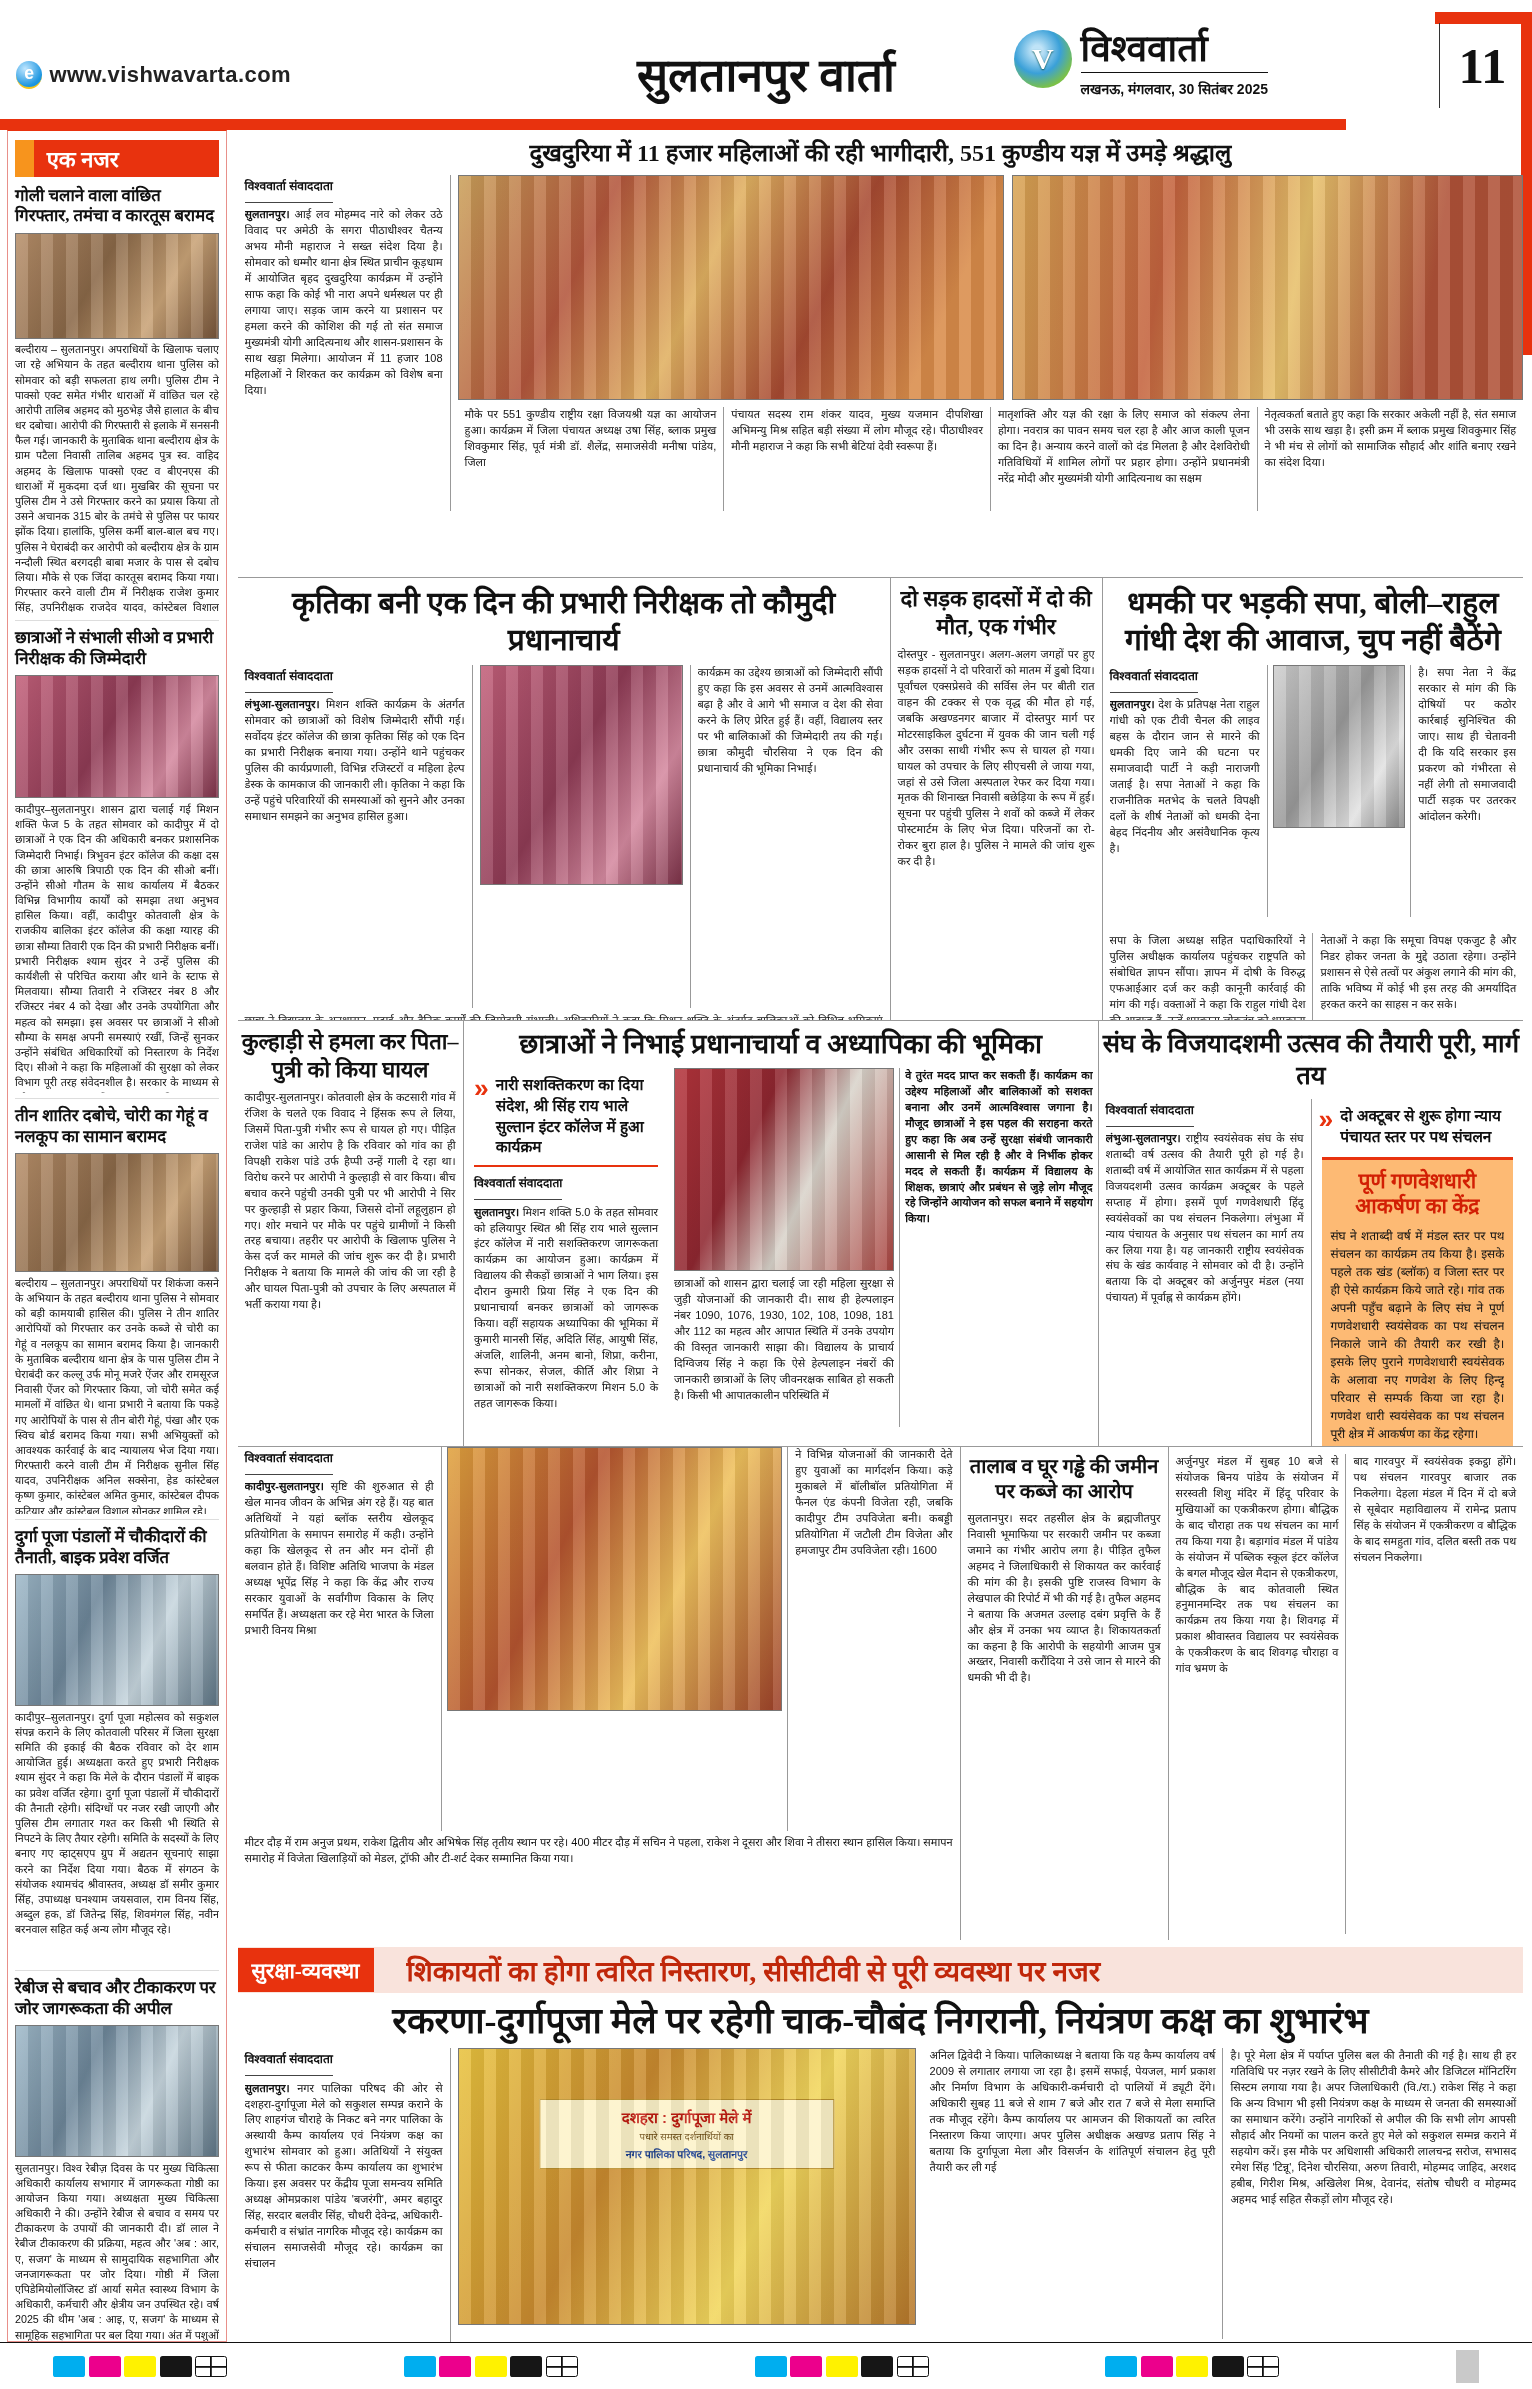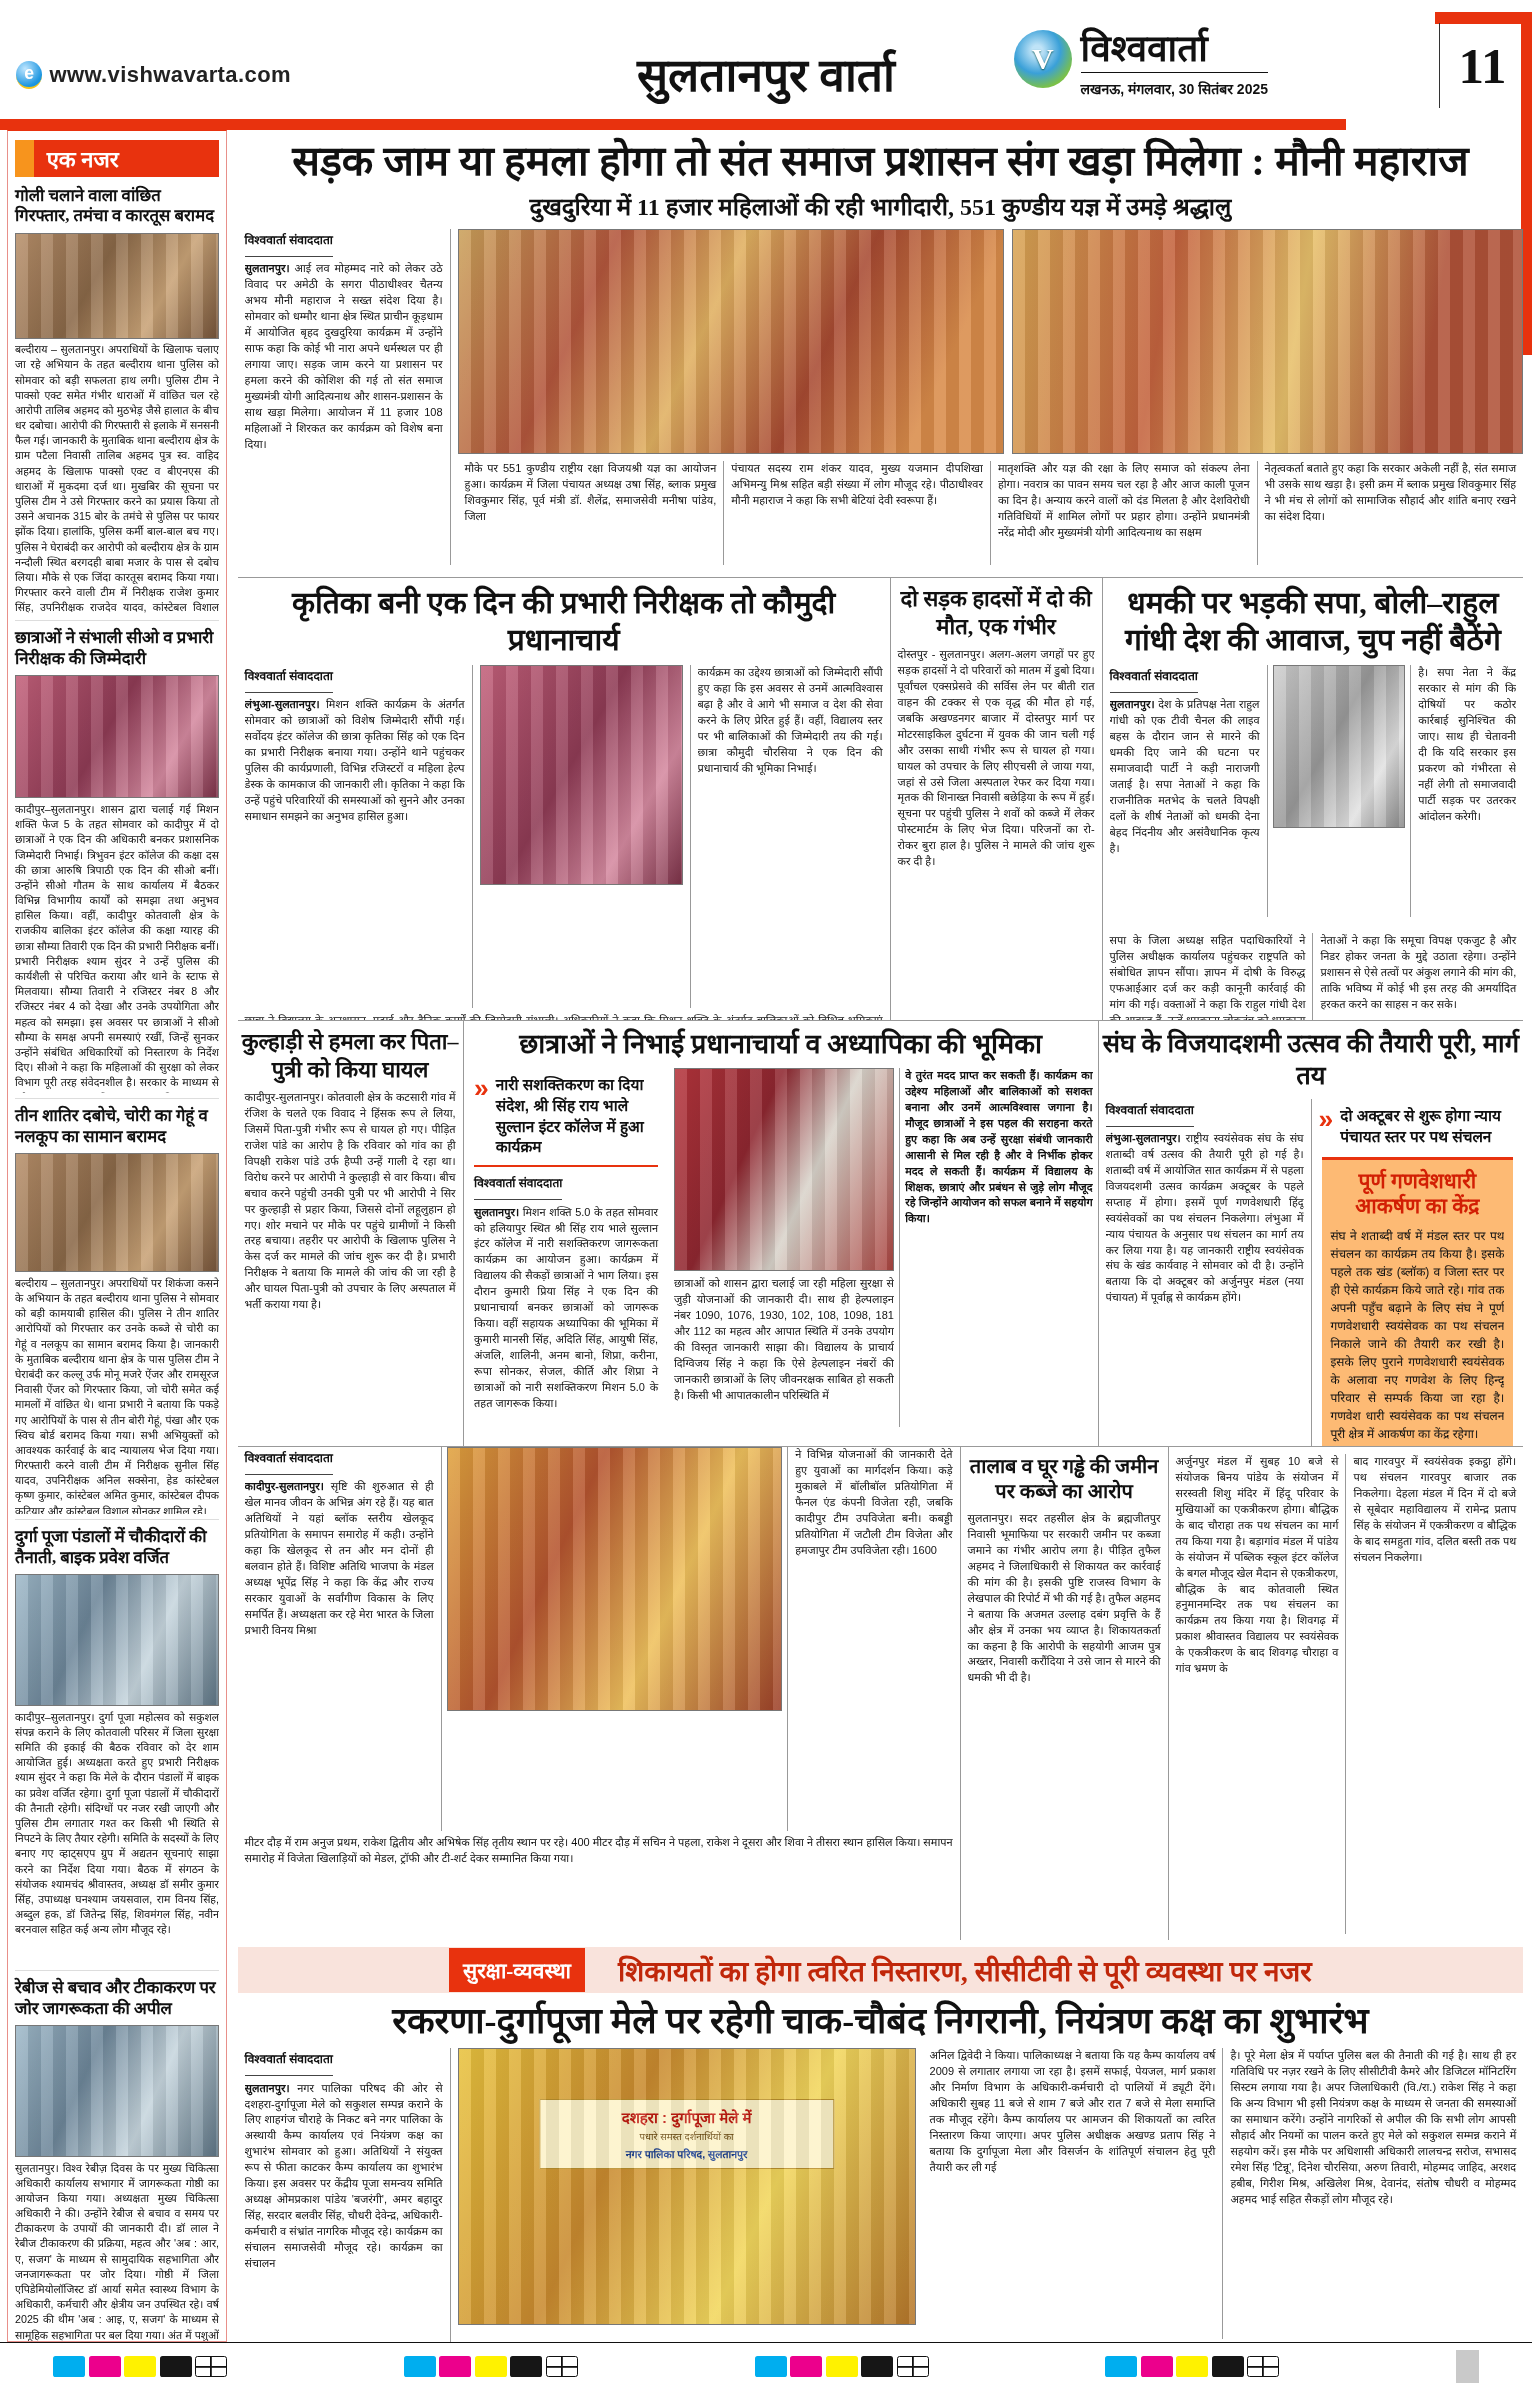--- a/index.html
+++ b/index.html
@@ -71,21 +71,21 @@
   .bullet{display:flex;gap:7px;margin:7px 0;padding:0 7px;}
   .bullet .mark{color:#e8320e;font-size:26.4px;font-weight:bold;line-height:1;}
   .bullet .btext{font-size:15.4px;font-weight:bold;line-height:1.35;}
   .bullet-rule{border-bottom:2.6px solid #e8320e;margin:5.3px 7px;}
 
   .alert-box{background:#fdba74;border-top:3.5px solid #e8320e;margin:10px;padding:7px 8.8px;}
   .alert-box h4{margin:1.8px 0 7px 0;text-align:center;color:#d21f04;font-size:21px;font-family:"Liberation Serif",serif;line-height:1.2;}
   .alert-box .btxt{font-size:12px;line-height:1.5;}
 
   
-  .kicker{display:flex;align-items:center;background:#f9e3dc;height:46px;margin:7px 0;justify-content:center;}
+  .kicker{display:flex;align-items:center;background:#f9e3dc;height:46px;margin:7px 0;}
   .kicker-label{background:#e8320e;color:#fff;font-weight:bold;font-size:21px;padding:8px 14px;font-family:"Liberation Serif",serif;}
   .kicker-text{color:#c0270a;font-weight:bold;font-size:28px;padding-left:33px;font-family:"Liberation Serif",serif;}
 
   
   .cmyk{height:47px;border-top:1.8px solid #111;display:flex;align-items:center;justify-content:space-between;padding:0 53px;}
   .cgrp{display:flex;gap:3.5px;align-items:center;}
   .sw{width:32px;height:21px;border-radius:2.6px;}
   .sw.c{background:#00aeef;} .sw.m{background:#ec008c;} .sw.y{background:#fff200;} .sw.k{background:#161616;}
   .reg{width:32px;height:21px;border:1.8px solid #111;box-sizing:border-box;background:
        linear-gradient(#111,#111) center/100% 1.8px no-repeat,
@@ -151,21 +151,20 @@
       <div class="sb-art" style="border-bottom:none">
         <div class="sb-head">रेबीज से बचाव और टीकाकरण पर जोर जागरूकता की अपील</div>
         <div class="ph ph-meet ph-tex sb-ph" style="height:132px"></div>
         <div class="sb-body" style="height:229px;overflow:hidden">सुलतानपुर। विश्व रेबीज़ दिवस के पर मुख्य चिकित्सा अधिकारी कार्यालय सभागार में जागरूकता गोष्ठी का आयोजन किया गया। अध्यक्षता मुख्य चिकित्सा अधिकारी ने की। उन्होंने रेबीज से बचाव व समय पर टीकाकरण के उपायों की जानकारी दी। डॉ लाल ने रेबीज टीकाकरण की प्रक्रिया, महत्व और 'अब : आर, ए, सजग' के माध्यम से सामुदायिक सहभागिता और जनजागरूकता पर जोर दिया। गोष्ठी में जिला एपिडेमियोलॉजिस्ट डॉ आर्या समेत स्वास्थ्य विभाग के अधिकारी, कर्मचारी और क्षेत्रीय जन उपस्थित रहे। वर्ष 2025 की थीम 'अब : आइ, ए, सजग' के माध्यम से सामूहिक सहभागिता पर बल दिया गया। अंत में पशुओं के काटने पर तुरंत उपचार और टीकाकरण कराने की अपील की गई।</div>
       </div>
     </div>
 
     <div class="main">
 
       <div style="height:447px;overflow:hidden">
-        <div class="h-lead">सड़क जाम या हमला होगा तो संत समाज प्रशासन संग खड़ा मिलेगा : मौनी महाराज</div>
         <div class="h-sub">दुखदुरिया में 11 हजार महिलाओं की रही भागीदारी, 551 कुण्डीय यज्ञ में उमड़े श्रद्धालु</div>
         <div style="display:flex;">
           <div style="width:198px;padding:0 7px;border-right:0.9px solid #999;">
             <span class="byline">विश्ववार्ता संवाददाता</span>
             <div class="btxt" style="height:291px"><span class="dl">सुलतानपुर।</span> <span>आई लव मोहम्मद नारे को लेकर उठे विवाद पर अमेठी के सगरा पीठाधीश्वर चैतन्य अभय मौनी महाराज ने सख्त संदेश दिया है। सोमवार को धम्मौर थाना क्षेत्र स्थित प्राचीन कूड़धाम में आयोजित बृहद दुखदुरिया कार्यक्रम में उन्होंने साफ कहा कि कोई भी नारा अपने धर्मस्थल पर ही लगाया जाए। सड़क जाम करने या प्रशासन पर हमला करने की कोशिश की गई तो संत समाज मुख्यमंत्री योगी आदित्यनाथ और शासन-प्रशासन के साथ खड़ा मिलेगा। आयोजन में 11 हजार 108 महिलाओं ने शिरकत कर कार्यक्रम को विशेष बना दिया।</span></div>
           </div>
           <div style="flex:1;padding-left:7px;">
             <div style="display:flex;gap:8.8px;">
               <div class="ph ph-crowd1 ph-tex" style="width:546px;height:225px"></div>
               <div class="ph ph-crowd2 ph-tex" style="flex:1;height:225px"></div>

